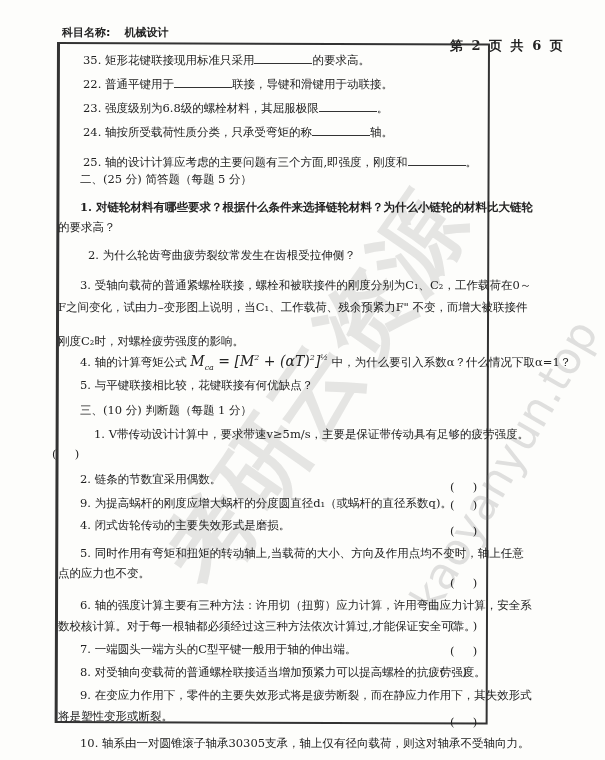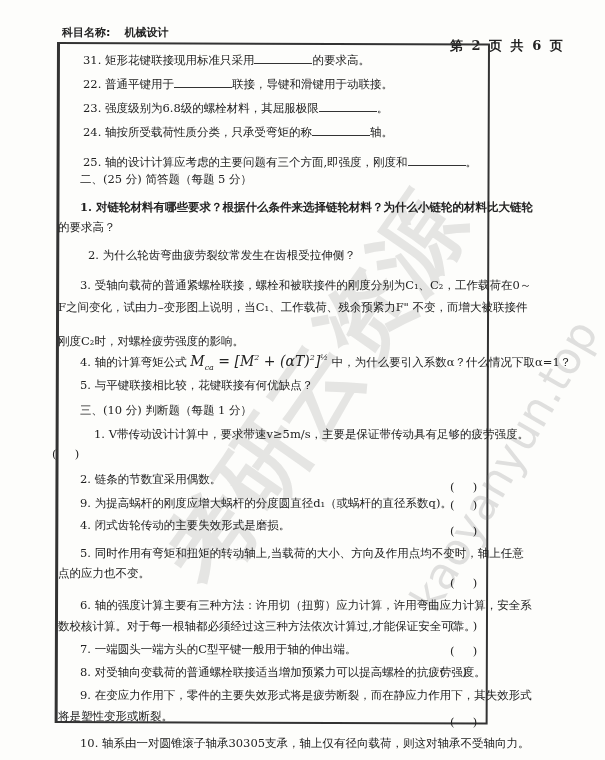--- a/index.html
+++ b/index.html
@@ -28,21 +28,21 @@
 <div class="hdr-right">第 2 页 共 6 页</div>
 
 <div class="frame"></div>
 
 <div class="wm" style="left:90px;top:330px;font-size:90px;transform:rotate(-55deg);font-weight:bold;">考研云资源</div>
 <div class="wm" style="left:340px;top:440px;font-size:44px;transform:rotate(-60deg);font-family:'DejaVu Sans',sans-serif;color:rgba(120,120,120,0.22);">kaoyanyun.top</div>
 
 <div class="content">
 
   <div class="ln" style="left:25px;top:2px;">
-    <span>31.</span> <span>矩形花键联接现用标准只采用</span><span class="blank" style="width:58px;"></span><span>的要求高。</span>
+    <span>35.</span> <span>矩形花键联接现用标准只采用</span><span class="blank" style="width:58px;"></span><span>的要求高。</span>
   </div>
   <div class="ln" style="left:25px;top:26px;">
     <span>22.</span> <span>普通平键用于</span><span class="blank" style="width:58px;"></span><span>联接，导键和滑键用于动联接。</span>
   </div>
   <div class="ln" style="left:25px;top:50px;">
     <span>23.</span> <span>强度级别为6.8级的螺栓材料，其屈服极限</span><span class="blank" style="width:58px;"></span><span>。</span>
   </div>
   <div class="ln" style="left:25px;top:74px;">
     <span>24.</span> <span>轴按所受载荷性质分类，只承受弯矩的称</span><span class="blank" style="width:58px;"></span><span>轴。</span>
   </div>

